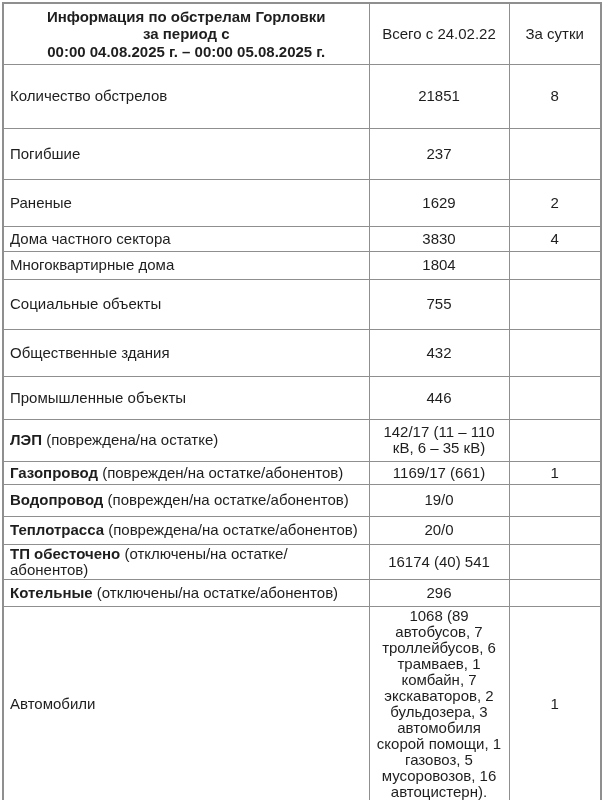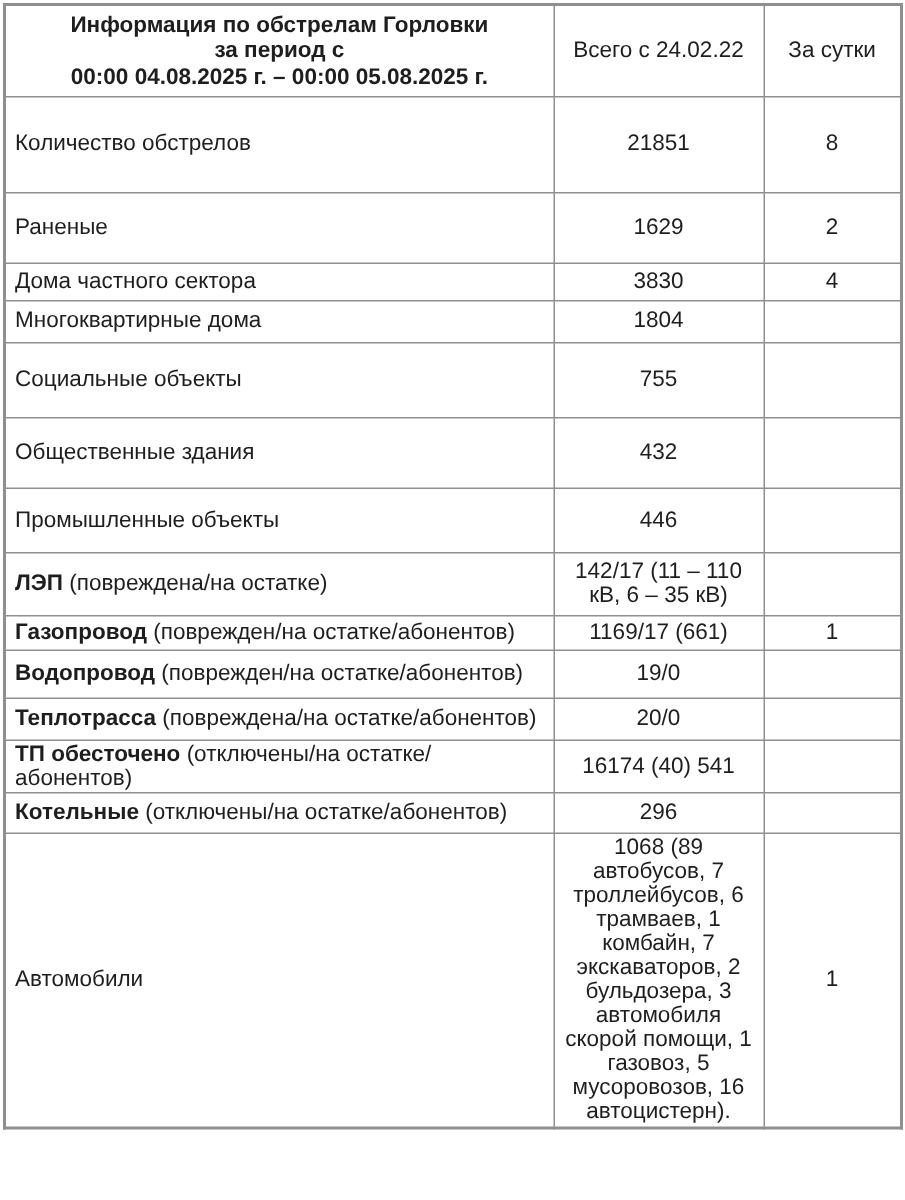--- a/index.html
+++ b/index.html
@@ -78,20 +78,25 @@
         <th class="colhead" style="border-color: rgb(143, 143, 143);">Всего с 24.02.22</th>
         <th class="colhead" style="border-color: rgb(143, 143, 143);">За сутки</th>
       </tr>
     </thead>
     <tbody>
         <tr style="height: 64px;">
           <td class="label" style="border-color: rgb(143, 143, 143);"><span>Количество обстрелов</span></td>
           <td class="num" style="border-color: rgb(143, 143, 143);">21851</td>
           <td class="num" style="border-color: rgb(143, 143, 143);">8</td>
         </tr>
+        <tr style="height: 51px;">
+          <td class="label" style="border-color: rgb(143, 143, 143);"><span>Погибшие</span></td>
+          <td class="num" style="border-color: rgb(143, 143, 143);">237</td>
+          <td class="num" style="border-color: rgb(143, 143, 143);"></td>
+        </tr>
         <tr style="height: 47px;">
           <td class="label" style="border-color: rgb(143, 143, 143);"><span>Раненые</span></td>
           <td class="num" style="border-color: rgb(143, 143, 143);">1629</td>
           <td class="num" style="border-color: rgb(143, 143, 143);">2</td>
         </tr>
         <tr style="height: 25px;">
           <td class="label" style="border-color: rgb(143, 143, 143);"><span>Дома частного сектора</span></td>
           <td class="num" style="border-color: rgb(143, 143, 143);">3830</td>
           <td class="num" style="border-color: rgb(143, 143, 143);">4</td>
         </tr>

